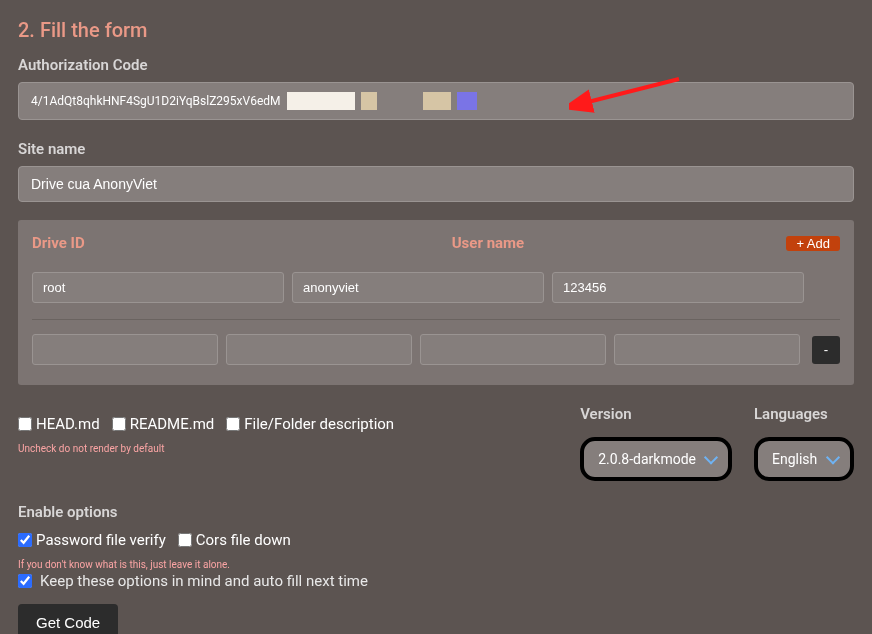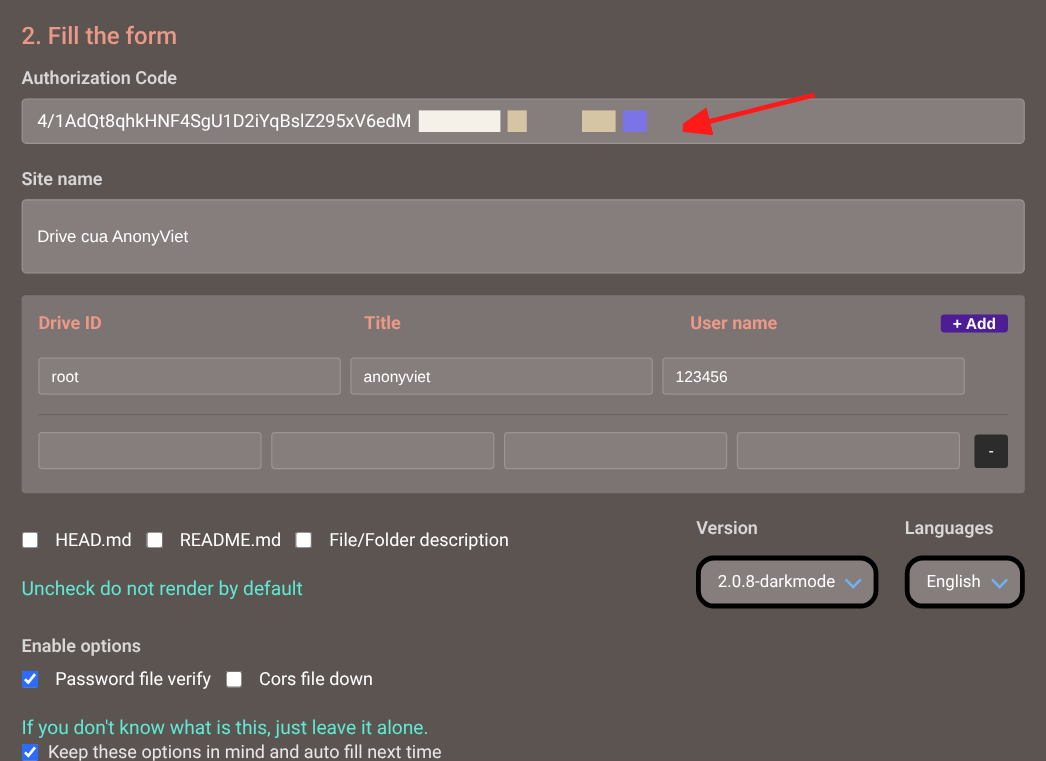--- a/index.html
+++ b/index.html
@@ -26,35 +26,35 @@
       color: #d8d6d6;
       font-size: 15px;
       font-weight: 600;
       margin-bottom: 8px;
     }
     .input-wide {
       width: 100%;
       background: #857e7c;
       border: 1px solid #9a9492;
       border-radius: 4px;
-      padding: 22px 12px;
+      padding: 9px 12px;
       color: #ffffff;
       font-size: 14px;
       outline: none;
     }
     .input-wide::placeholder { color: #e0e0e0; }
     .auth-box {
       position: relative;
       width: 100%;
       background: #857e7c;
       border: 1px solid #9a9492;
       border-radius: 4px;
       padding: 9px 12px;
       color: #ffffff;
-      font-size: 15px;
+      font-size: 12px;
       min-height: 38px;
       display: flex;
       align-items: center;
       gap: 6px;
     }
     .auth-text {
       white-space: nowrap;
       overflow: hidden;
     }
     .censor {
@@ -83,28 +83,27 @@
       align-items: center;
       margin-bottom: 14px;
     }
     .col-label {
       color: #ea9987;
       font-size: 15px;
       font-weight: 700;
       flex: 1;
     }
     .add-btn {
-      background: #4c1d95;
+      background: #c2410c;
       color: #ffffff;
       border: none;
       padding: 0 10px;
       font-size: 13px;
       border-radius: 3px;
       cursor: pointer;
-      font-weight: bold;
     }
     .row {
       display: flex;
       gap: 8px;
       align-items: center;
       padding: 6px 0;
     }
     .row + .row {
       border-top: 1px solid #6a6360;
       margin-top: 10px;
@@ -149,26 +148,26 @@
       flex-wrap: wrap;
       gap: 6px 12px;
       align-items: center;
       margin-top: 10px;
       font-size: 15px;
       color: #ffffff;
     }
     .checkbox-line label {
       display: inline-flex;
       align-items: center;
-      gap: 14px;
+      gap: 4px;
     }
     .hint {
-      color: #5eead4;
-      font-size: 16px;
-      margin-top: 22px;
+      color: #fca5a5;
+      font-size: 10px;
+      margin-top: 10px;
     }
     .select-wrap {
       display: flex;
       flex-direction: column;
     }
     .select-wrap .field-label {
       font-size: 15px;
     }
     .fake-select {
       background: #857e7c;
@@ -256,21 +255,20 @@
 
 <div class="spacer-lg"></div>
 
 <div class="field-label">Site name</div>
 <input type="text" class="input-wide" value="Drive cua AnonyViet" style="">
 
 <div class="drives-panel">
   <div class="drives-header">
     <div class="col-header-row" style="flex:1">
       <div class="col-label">Drive ID</div>
-      <div class="col-label">Title</div>
       <div class="col-label">User name</div>
     </div>
     <button class="add-btn">+ Add</button>
   </div>
 
   <div class="row">
     <input type="text" value="root" style="">
     <input type="text" value="anonyviet" style="">
     <input type="text" value="123456" style="">
     <span style="flex:0 0 28px"></span>

